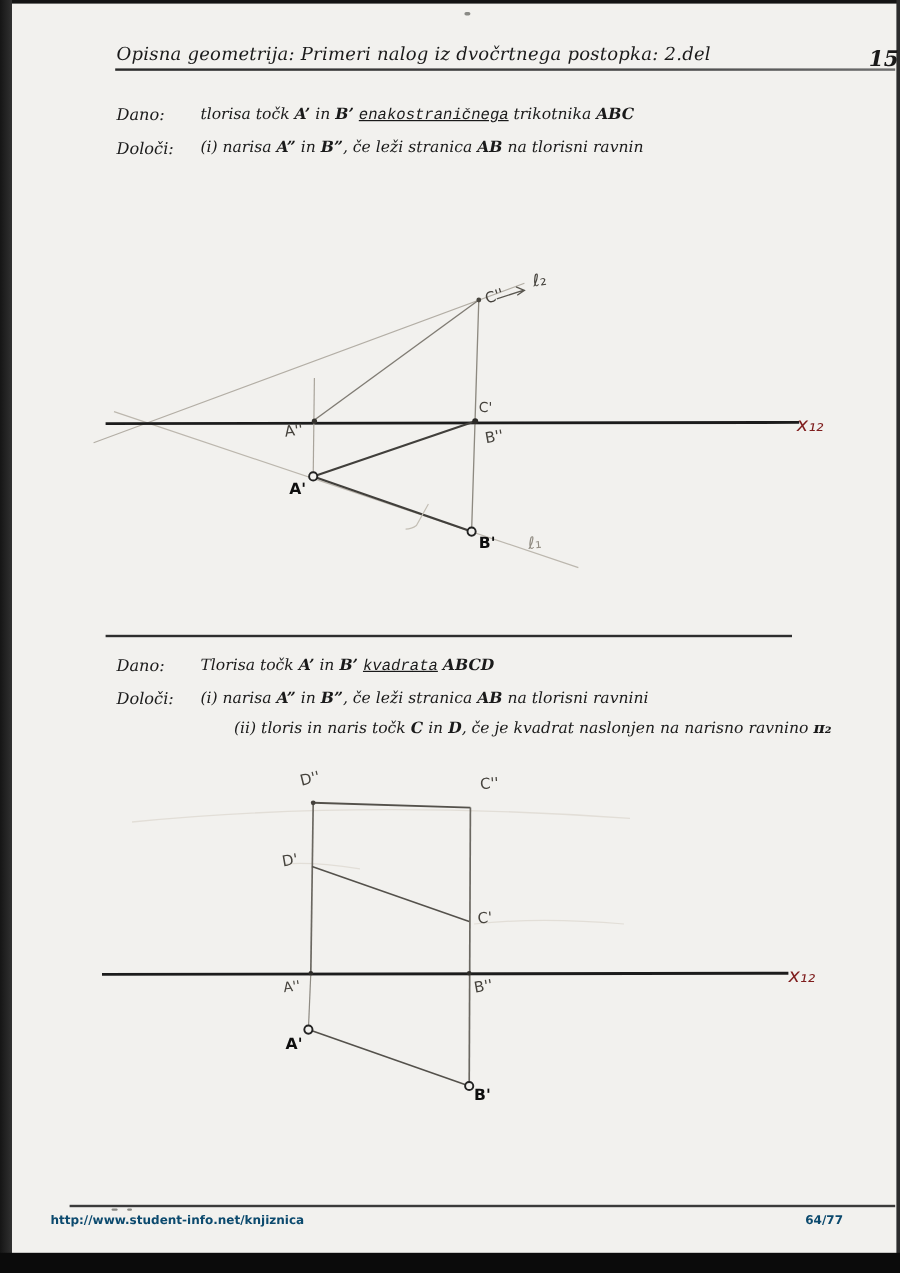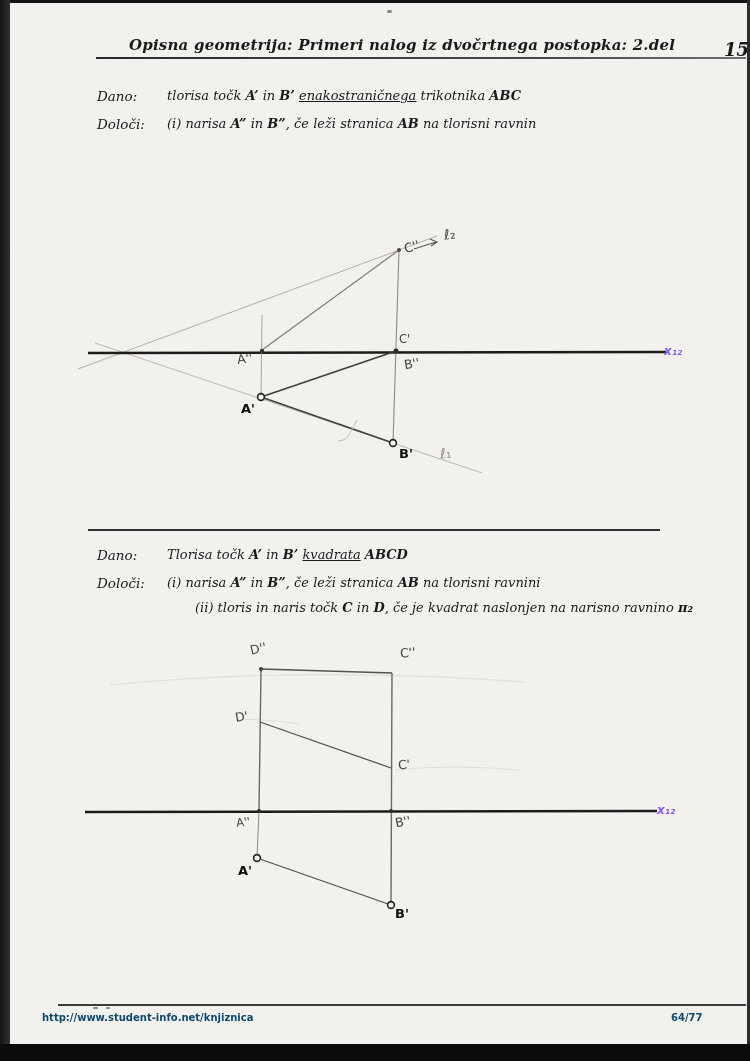--- a/index.html
+++ b/index.html
@@ -8,33 +8,33 @@
     background:#f2f1ee;font-family:"DejaVu Serif","Liberation Serif",serif;color:#1a1a1a;
   }
   .abs{position:absolute;}
   
   .edge-top{left:0;top:0;width:750px;height:3px;background:#141414;}
   .edge-left{left:0;top:0;width:10px;height:1061px;background:linear-gradient(to right,#151515,#313131);}
   .edge-right{left:747px;top:0;width:3px;height:1061px;background:#2c2c2c;}
   .edge-bottom{left:0;top:1044px;width:750px;height:17px;background:#0b0b0b;}
   .scan-dot{background:#8a8a86;border-radius:2px;}
   
-  .hdr-title{font-style:italic;font-weight:700;font-size:15px;letter-spacing:.2px;margin-left:32px;}
+  .hdr-title{font-style:italic;font-weight:400;font-size:15px;letter-spacing:.2px;}
   .hdr-num{font-style:italic;font-weight:700;font-size:18px;}
   .rule{background:#333;}
   
   .ptext{font-style:italic;font-size:13px;white-space:nowrap;}
   .ptext b{font-weight:700;}
-  .ptext u{text-decoration:underline;}
+  .ptext u{text-decoration:underline;font-family:Liberation Mono, monospace;}
   .plabel{font-style:italic;font-size:13.5px;}
   
   .hw{font-family:"DejaVu Sans","Liberation Sans",sans-serif;font-size:12.5px;color:#45423c;white-space:nowrap;}
   .hw-light{color:#928d83;}
   .ptd{font-family:"DejaVu Sans","Liberation Sans",sans-serif;font-size:13px;font-weight:700;color:#0e0e0e;white-space:nowrap;}
-  .axis-lab{font-family:"DejaVu Sans","Liberation Sans",sans-serif;font-size:12px;font-weight:700;font-style:italic;color:#8b5cf6;white-space:nowrap;}
+  .axis-lab{font-family:"DejaVu Sans","Liberation Sans",sans-serif;font-size:16px;font-weight:400;font-style:italic;color:#7f1d1d;white-space:nowrap;}
   .r-n8{transform:rotate(-8deg);}
   .r-n10{transform:rotate(-10deg);}
   .r-n14{transform:rotate(-14deg);}
   .r-n18{transform:rotate(-18deg);}
   .r-n5{transform:rotate(-5deg);}
   
   .ftxt{font-family:"DejaVu Sans","Liberation Sans",sans-serif;font-weight:700;font-size:10px;color:#0c4a6e;white-space:nowrap;}
   svg{position:absolute;left:0;}
 </style>
 </head>

